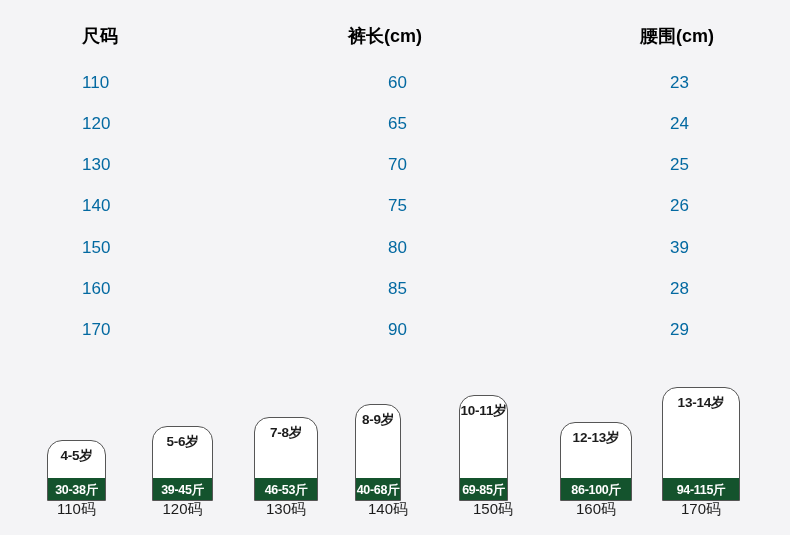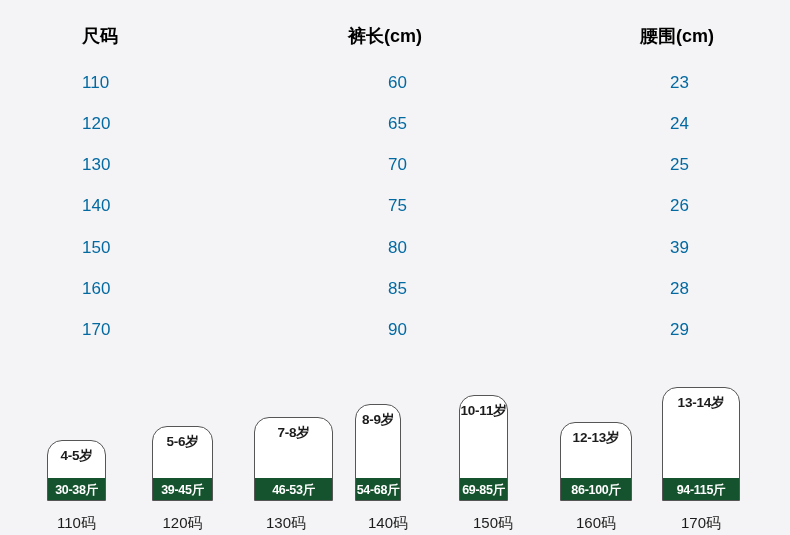--- a/index.html
+++ b/index.html
@@ -95,21 +95,21 @@
     color: #ffffff;
     font-size: 12.5px;
     font-weight: bold;
     line-height: 24px;
     text-align: center;
     letter-spacing: -0.3px;
     white-space: nowrap;
   }
   .bar-label {
     position: absolute;
-    bottom: 2px;
+    bottom: 16px;
     left: 0;
     right: 0;
     text-align: center;
     font-size: 15px;
     color: #1c1c1c;
     white-space: nowrap;
   }
 </style>
 </head>
 <body>
@@ -178,31 +178,31 @@
 
   <div class="bar-group" style="left:152px; width:61px; height:156px">
     <div class="bar" style="width:61px; height:75px">
       <span class="bar-age">5-6岁</span>
       <span class="bar-weight">39-45斤</span>
     </div>
     <span class="bar-label">120码</span>
   </div>
 
   <div class="bar-group" style="left:254px; width:64px; height:156px">
-    <div class="bar" style="width:79px; height:84px">
+    <div class="bar" style="width:64px; height:84px">
       <span class="bar-age">7-8岁</span>
       <span class="bar-weight">46-53斤</span>
     </div>
     <span class="bar-label">130码</span>
   </div>
 
   <div class="bar-group" style="left:355px; width:66px; height:156px">
     <div class="bar" style="width:46px; height:97px">
       <span class="bar-age">8-9岁</span>
-      <span class="bar-weight">54-68斤</span>
+      <span class="bar-weight">40-68斤</span>
     </div>
     <span class="bar-label">140码</span>
   </div>
 
   <div class="bar-group" style="left:459px; width:68px; height:156px">
     <div class="bar" style="width:49px; height:106px">
       <span class="bar-age">10-11岁</span>
       <span class="bar-weight">69-85斤</span>
     </div>
     <span class="bar-label">150码</span>

